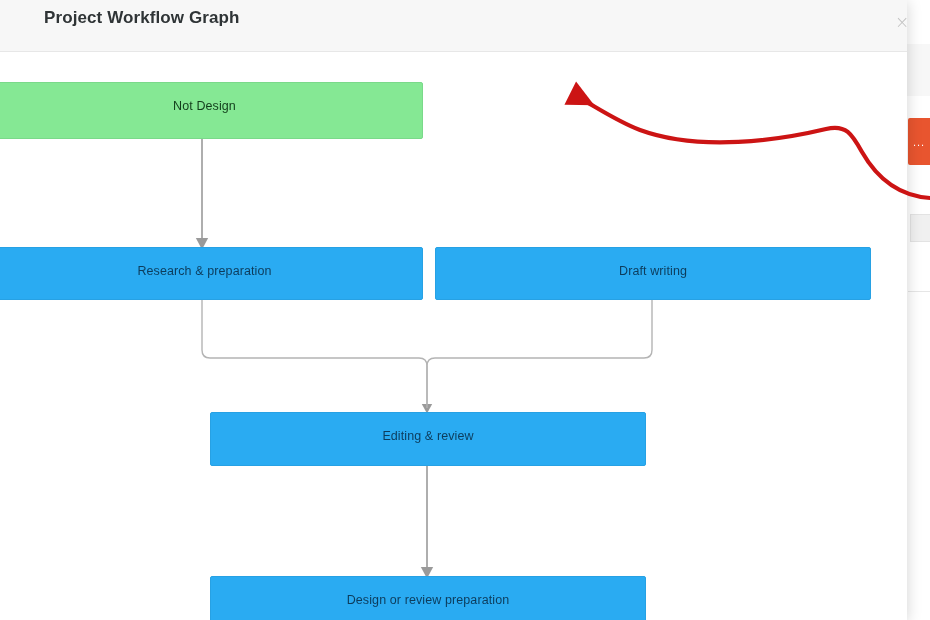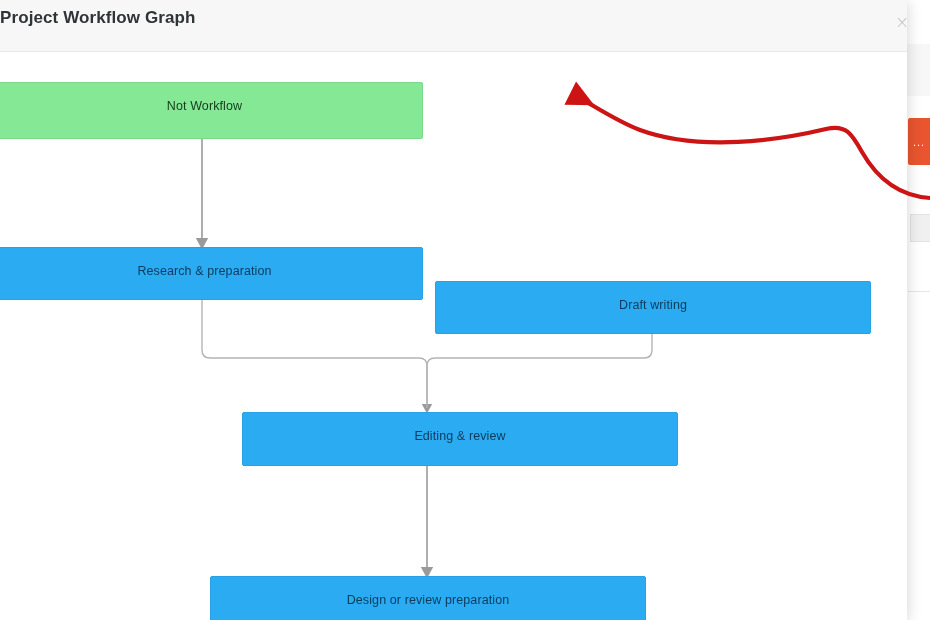--- a/index.html
+++ b/index.html
@@ -43,21 +43,21 @@
     overflow:hidden;
   }
   #modal-header{
     position:absolute;left:0;top:0;width:929px;height:52px;
     background:#f7f7f7;border-bottom:1px solid #e7e7e7;
     box-sizing:border-box;
   }
   #modal-title{
     position:absolute;left:22px;top:8px;
     font-size:17px;font-weight:600;color:#2f3436;
-    letter-spacing:.1px;white-space:nowrap;
+    letter-spacing:.1px;white-space:nowrap;padding-left:44px;
   }
   #modal-close{
     position:absolute;left:913px;top:11px;width:22px;height:22px;
     color:#c2c2c2;font-size:17px;line-height:22px;text-align:center;
     cursor:pointer;font-family:"DejaVu Sans",sans-serif;font-weight:300;
   }
   #modal-body{
     position:absolute;left:0;top:53px;width:929px;height:567px;
     background:#ffffff;overflow:hidden;
   }
@@ -114,32 +114,32 @@
         <path d="M224,86 L224,190" fill="none" stroke="#9a9a9a" stroke-width="1.6" marker-end="url(#arrowGray)"></path>
 
         <path d="M224,247 L224,297 Q224,305 232,305 L441,305 Q449,305 449,313 L449,355" fill="none" stroke="#b4b4b4" stroke-width="1.4" marker-end="url(#arrowGray)"></path>
 
         <path d="M674,247 L674,297 Q674,305 666,305 L457,305 Q449,305 449,313 L449,355" fill="none" stroke="#b4b4b4" stroke-width="1.4"></path>
 
         <path d="M449,413 L449,519" fill="none" stroke="#9a9a9a" stroke-width="1.6" marker-end="url(#arrowGray)"></path>
       </svg>
 
       <div class="node green" style="left:8px;top:29px;width:437px;height:57px;">
-        <span>Not Workflow</span>
+        <span>Not Design</span>
       </div>
 
       <div class="node blue" style="left:8px;top:194px;width:437px;height:53px;">
         <span>Research &amp; preparation</span>
       </div>
 
-      <div class="node blue" style="left:457px;top:194px;width:436px;height:53px;margin-top:34px;">
+      <div class="node blue" style="left:457px;top:194px;width:436px;height:53px;">
         <span>Draft writing</span>
       </div>
 
-      <div class="node blue" style="left:232px;top:359px;width:436px;height:54px;margin-left:32px;">
+      <div class="node blue" style="left:232px;top:359px;width:436px;height:54px;">
         <span>Editing &amp; review</span>
       </div>
 
       <div class="node blue" style="left:232px;top:523px;width:436px;height:54px;">
         <span>Design or review preparation</span>
       </div>
 
     </div>
   </div>
 </div>

